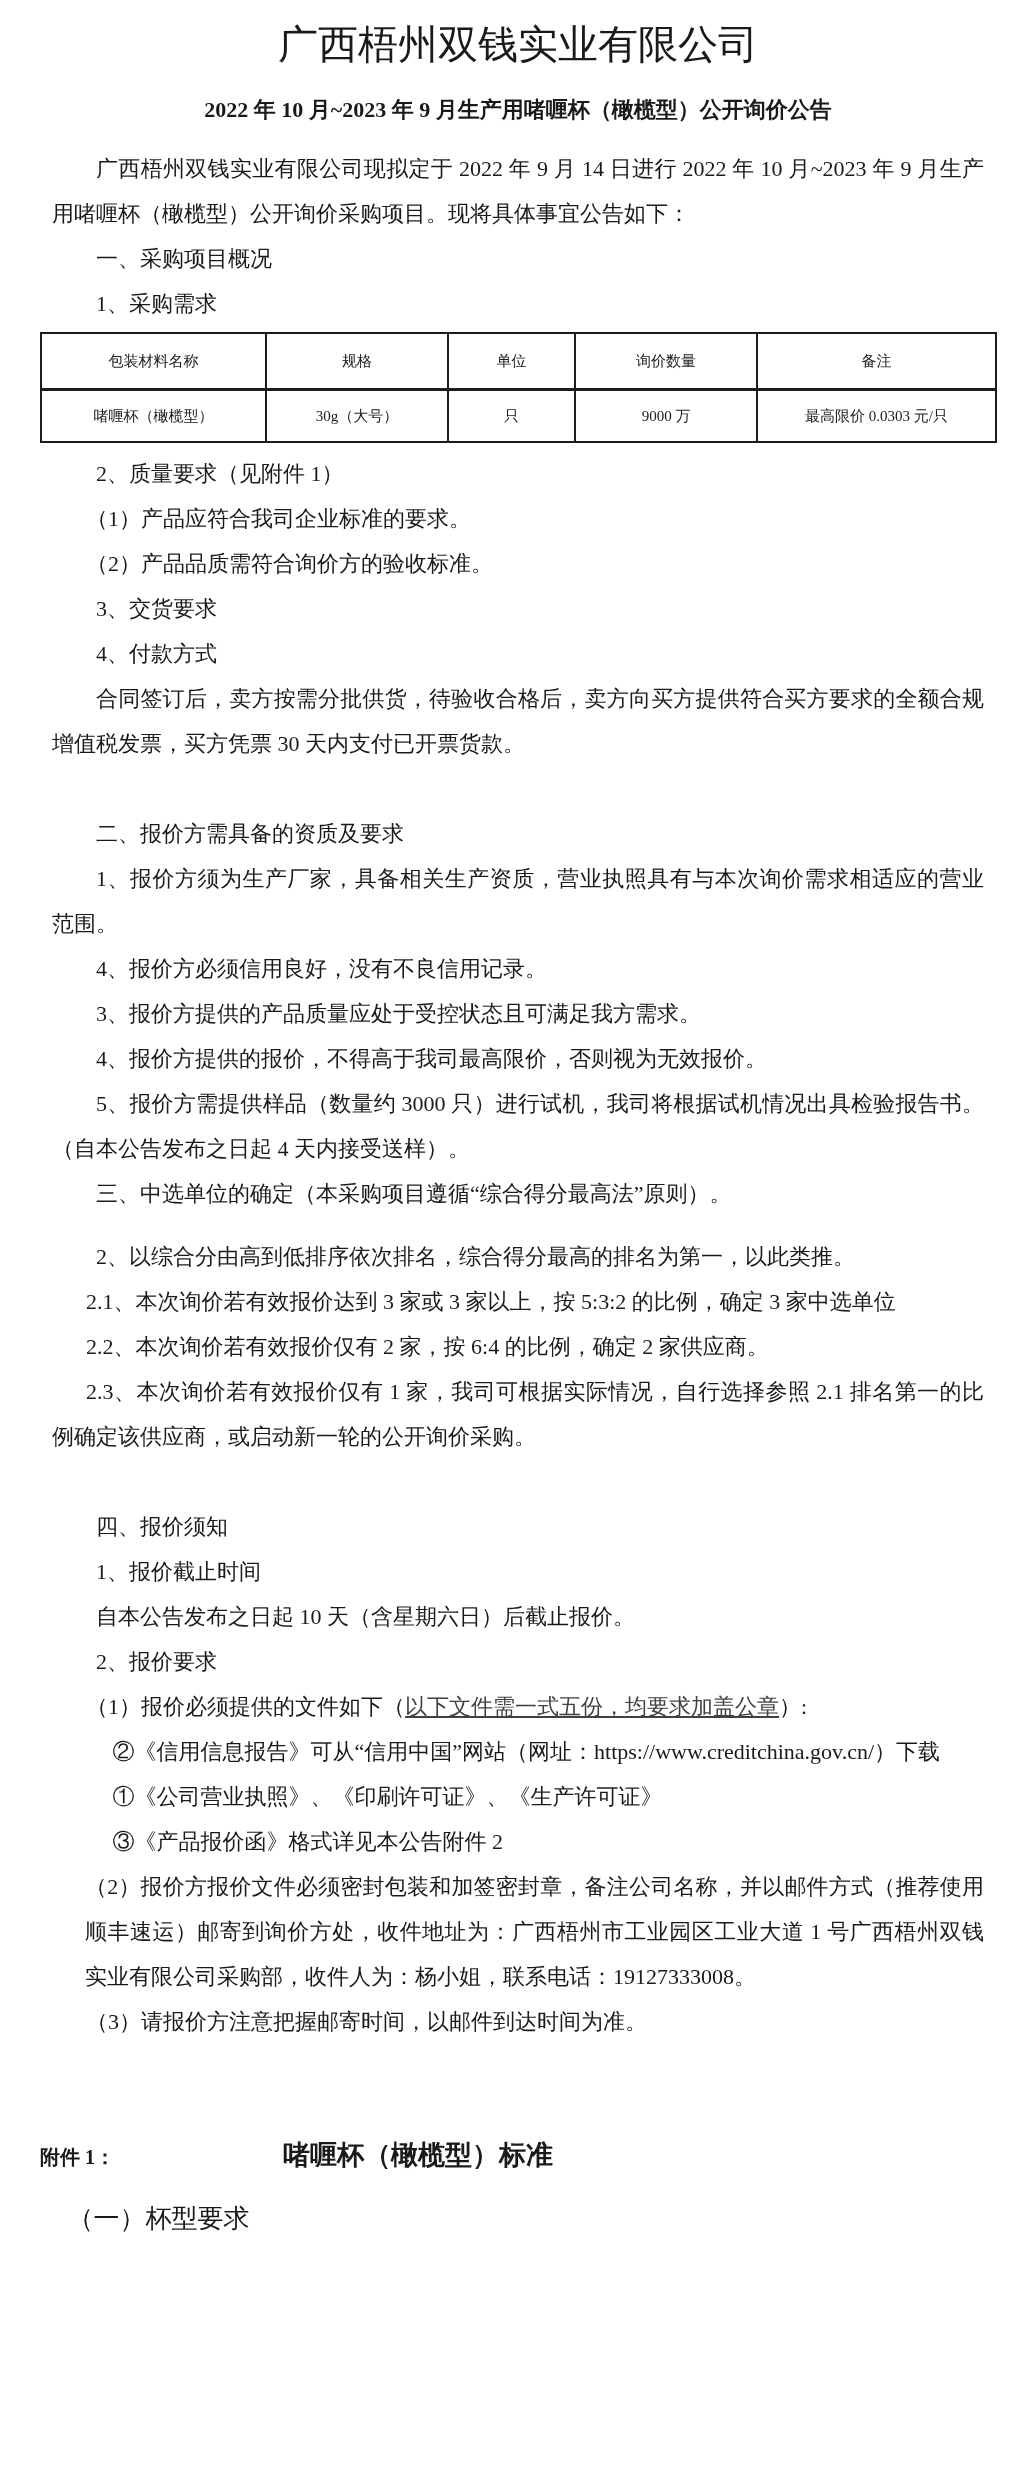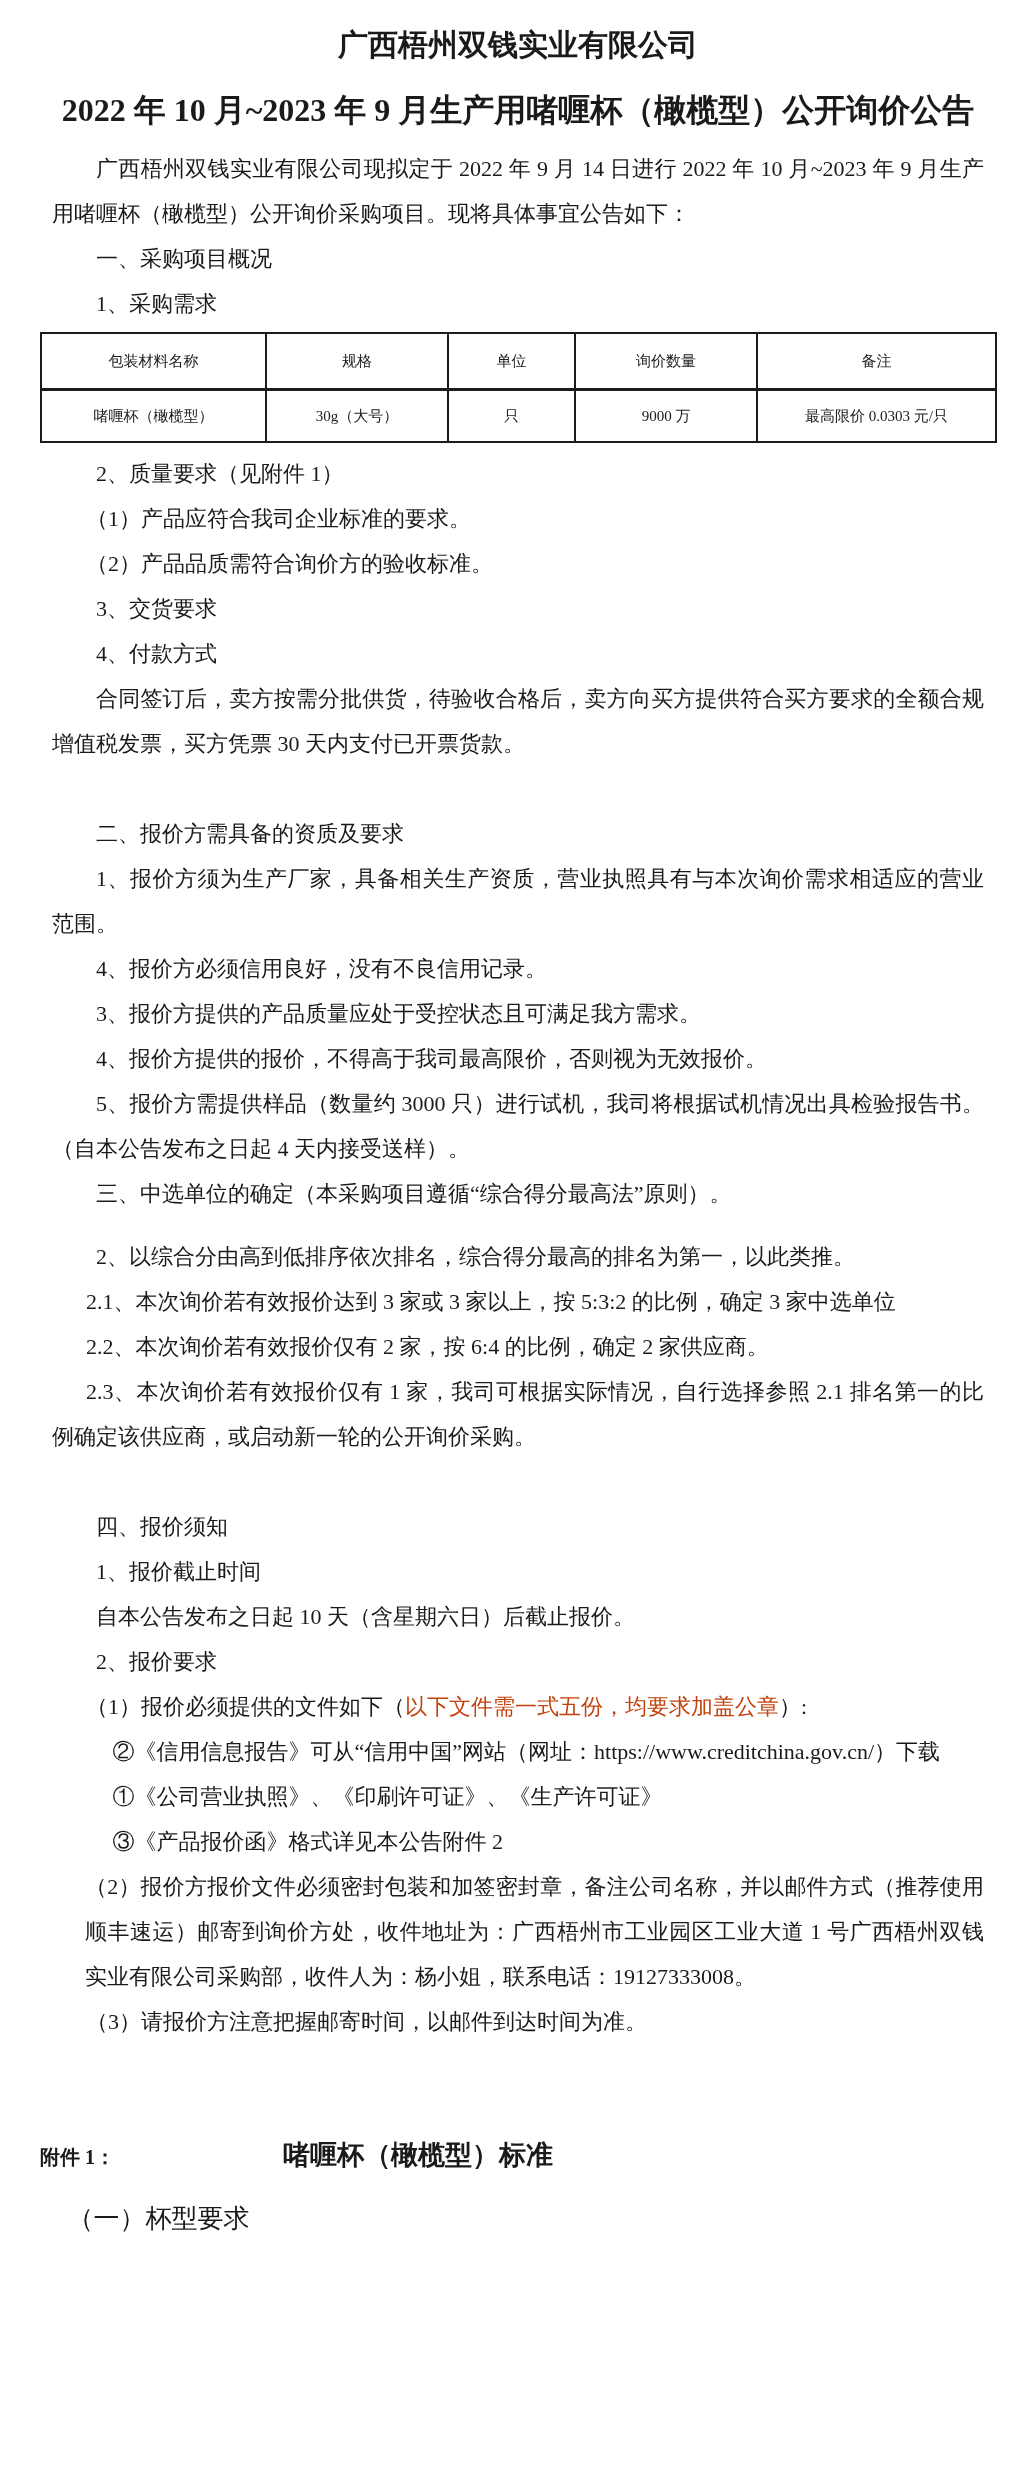--- a/index.html
+++ b/index.html
@@ -11,42 +11,42 @@
     overflow:hidden;
   }
   .page {
     box-sizing:border-box;
     width:1024px; height:2472px;
     padding:0 40px 0 52px;
     background:#ffffff;
   }
   .title1 {
     margin:24px 0 11px 0;
-    font-size:30px; font-weight:bold;
+    font-size:40px; font-weight:normal;
     text-align:center; line-height:42px;
   }
   .title2 {
     margin:22px 0 0 0;
-    font-size:32px; font-weight:bold;
+    font-size:22px; font-weight:bold;
     text-align:center; line-height:44px;
   }
   .p {
     margin:0;
     font-size:22px;
     line-height:45px;
     text-align:justify;
     text-indent:2em;
   }
   .first-para { margin-top:14px; }
   .gap1 { margin-top:45px; }      
   .gap-sm { margin-top:18px; }    
   .ind-paren { text-indent:1.55em; }
   .ind-circ  { text-indent:2.75em; }
   .block-ind { margin-left:1.5em; text-indent:0; }
-  .red { color:#c2410c; }
+  .red { color:#404040;text-decoration:underline; }
 
   table.demand {
     border-collapse:collapse;
     table-layout:fixed;
     width:955px;
     margin:6px 0 0 -12px;
   }
   table.demand th, table.demand td {
     border:2px solid #1c1c1c;
     font-weight:normal;

